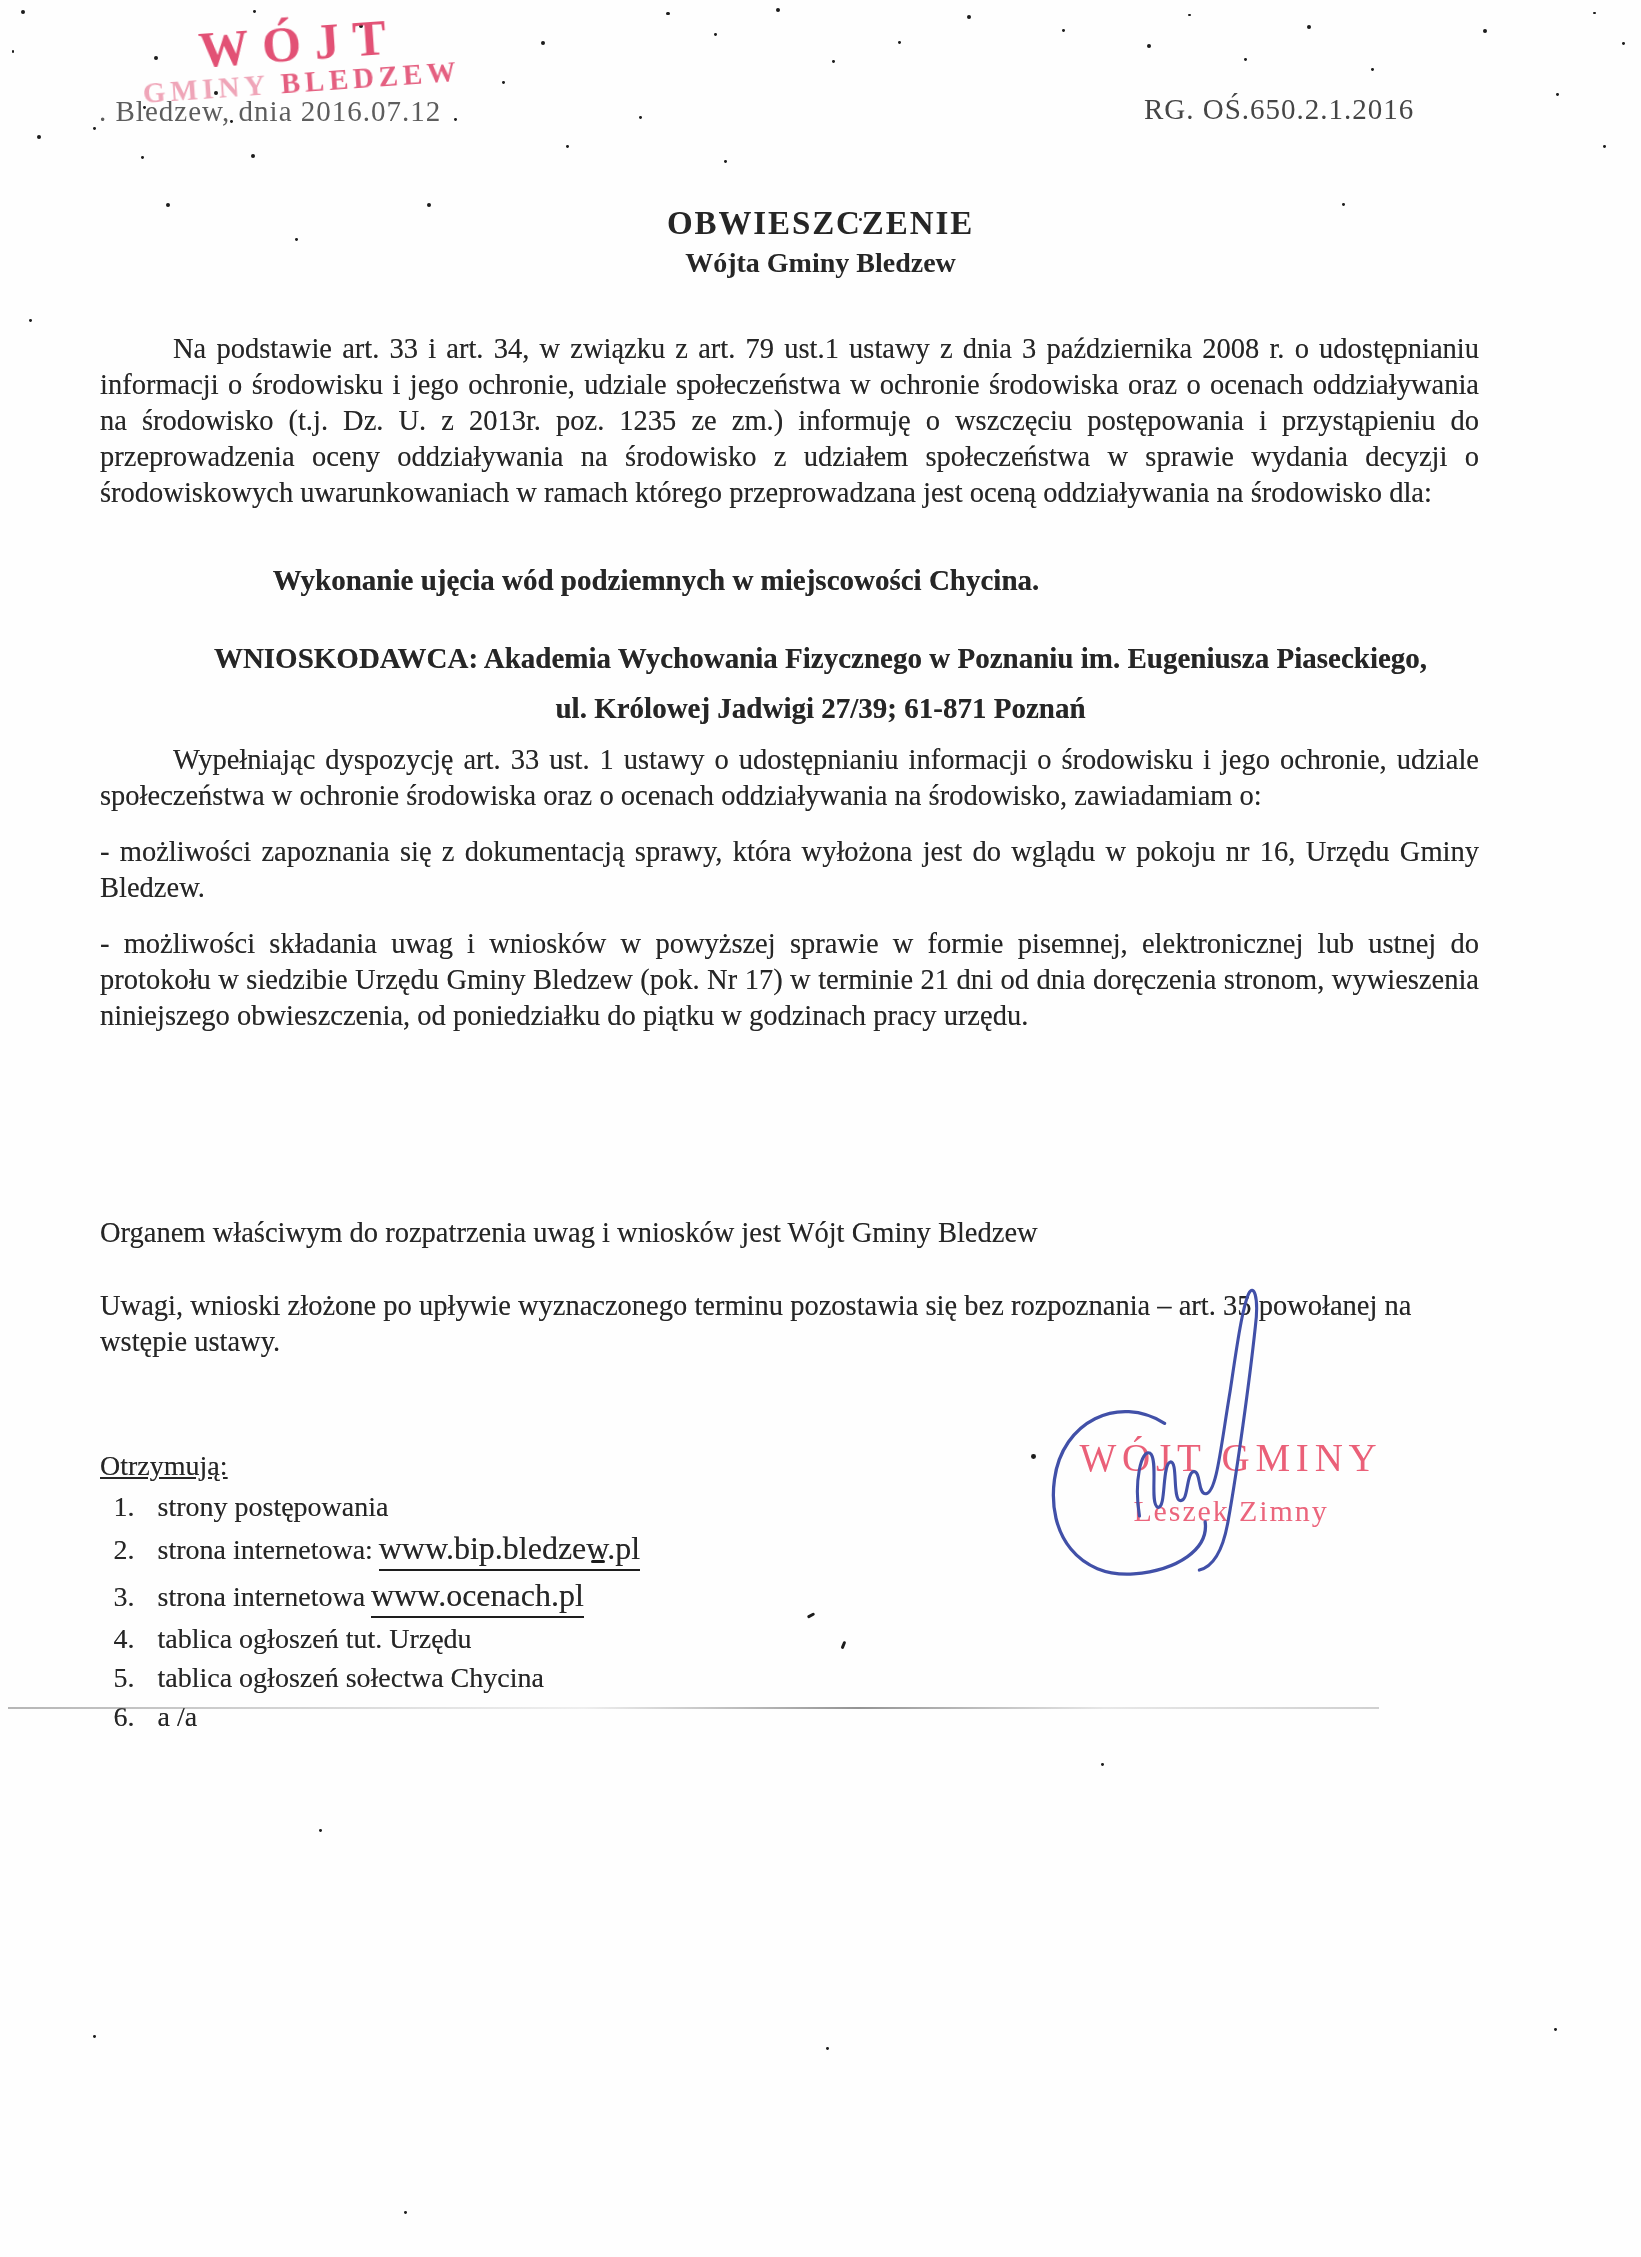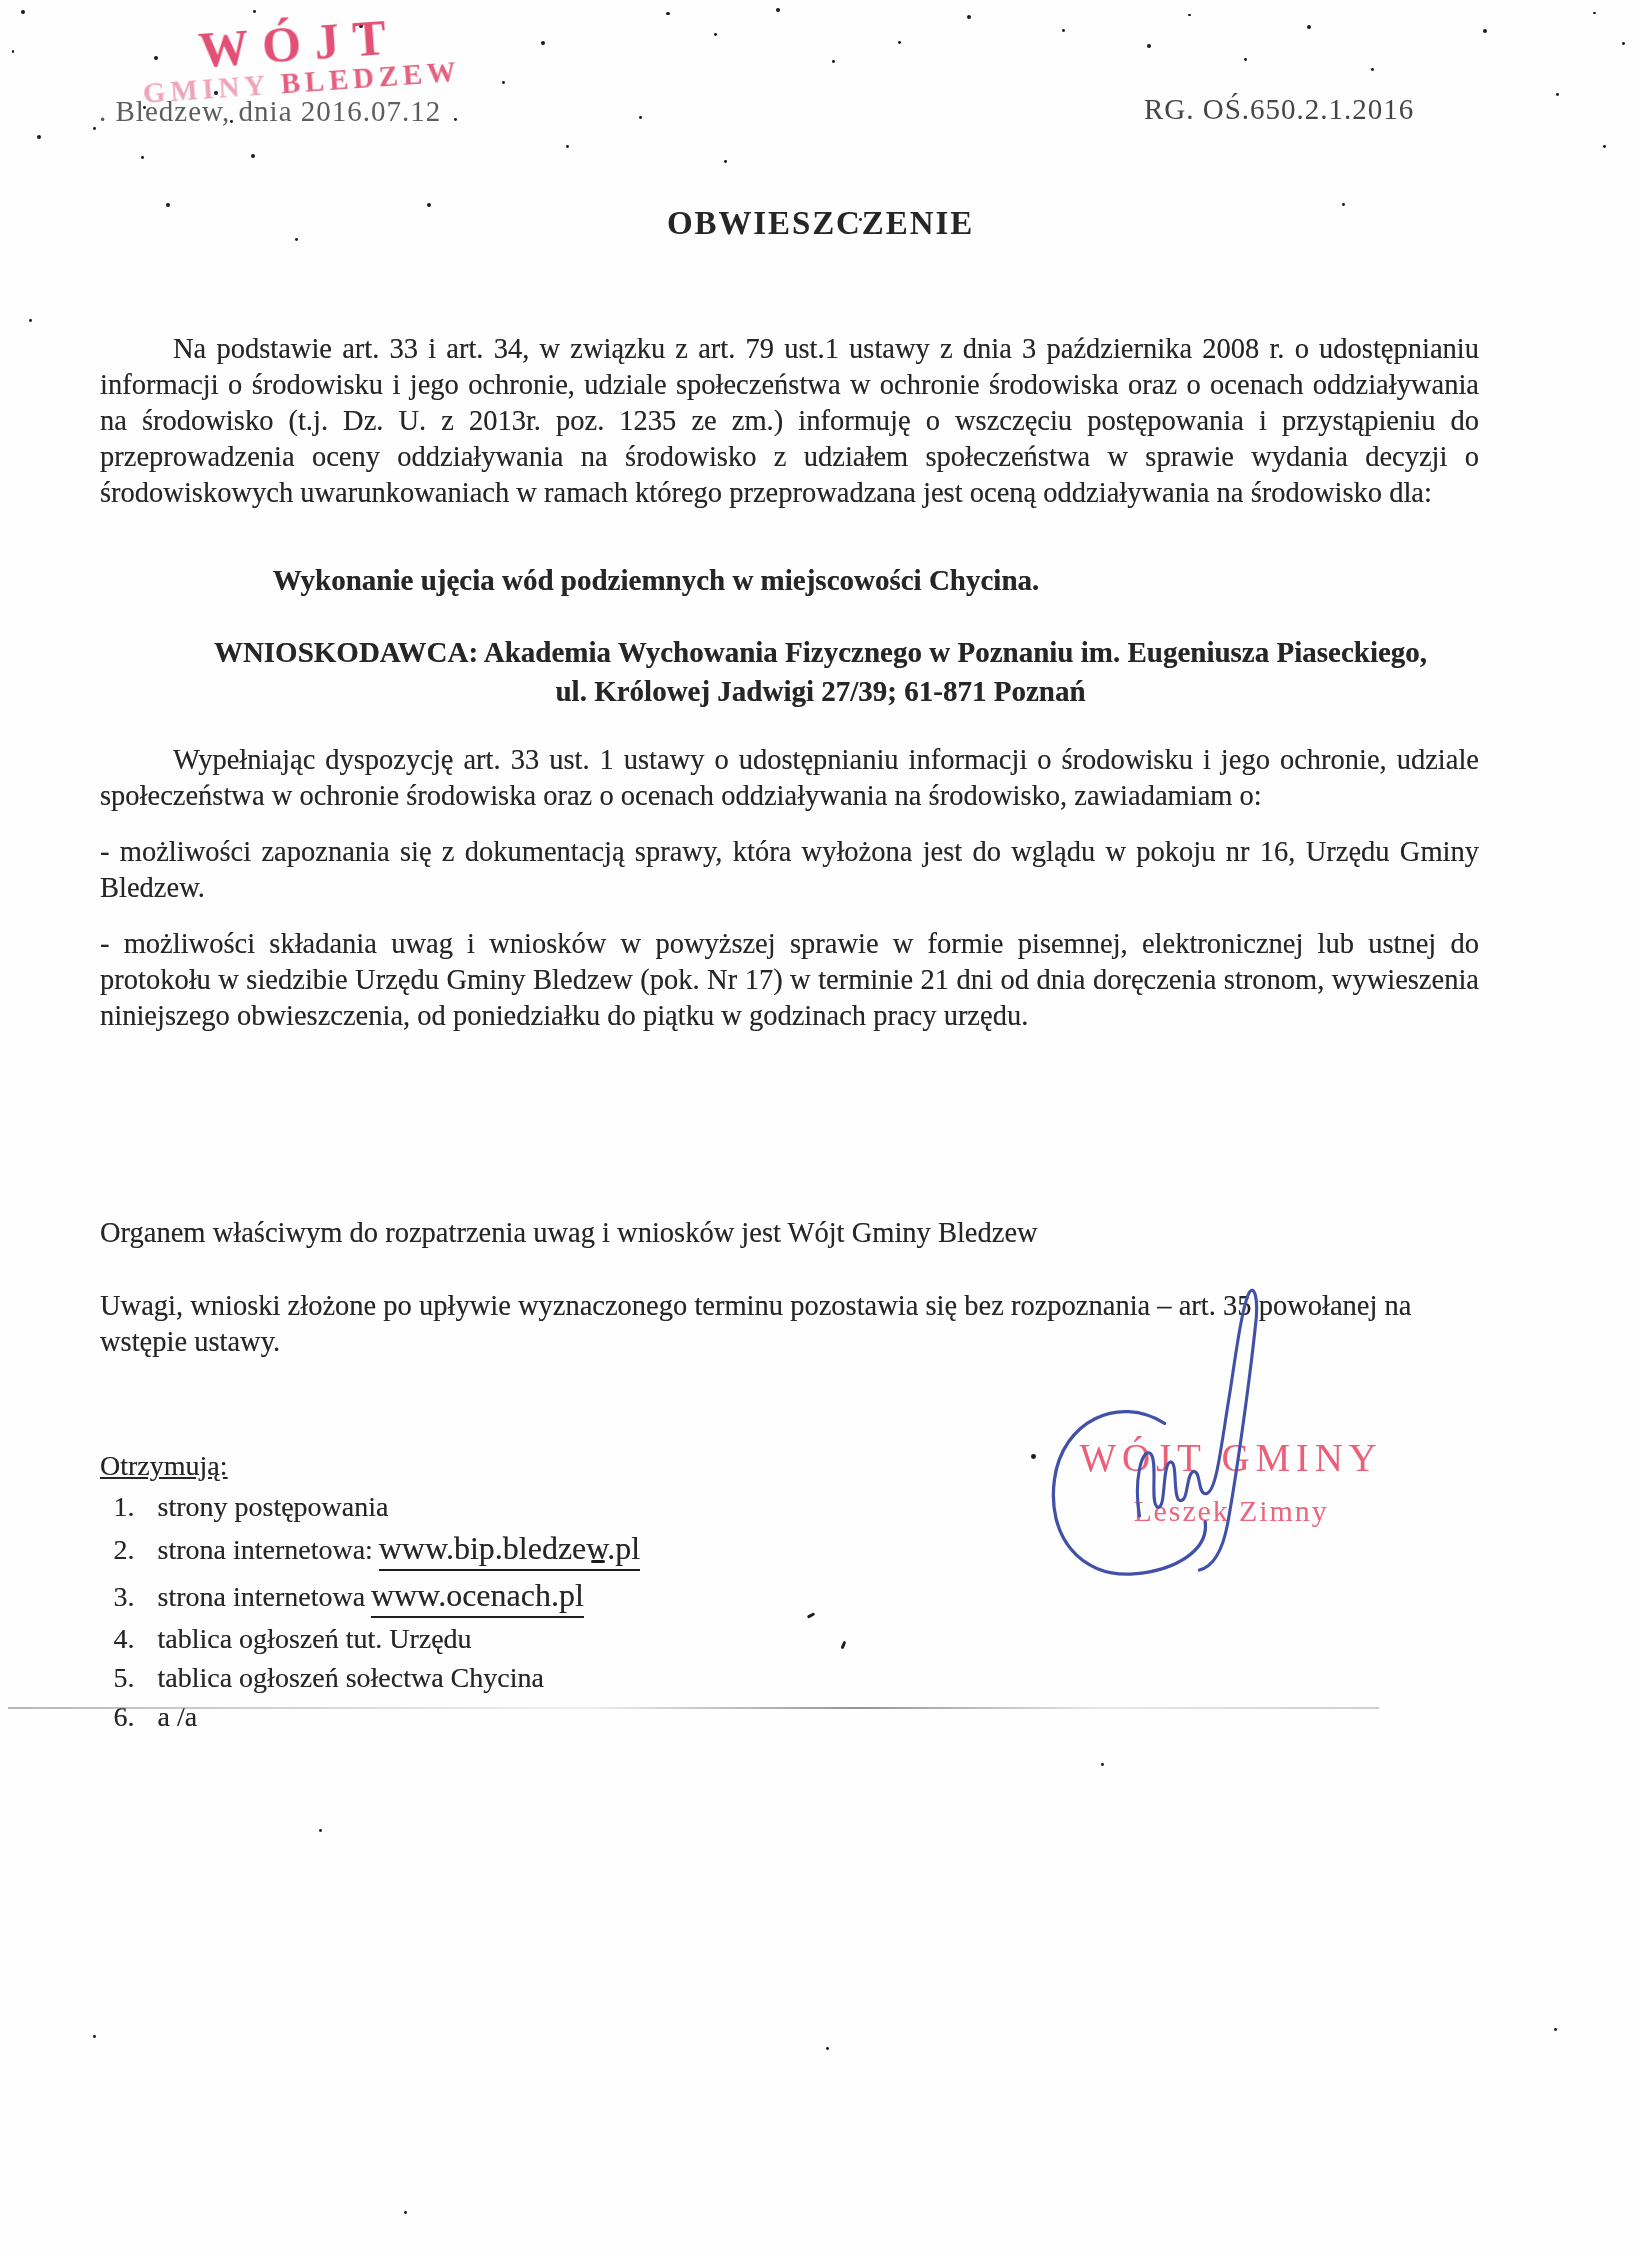--- a/index.html
+++ b/index.html
@@ -29,21 +29,21 @@
   
   .col{position:absolute;left:100px;width:1379px;font-size:28.5px;line-height:36px;
     text-shadow:0 0 0.6px rgba(20,20,20,.45);}
   .just{text-align:justify;margin-top:20px;}
   .indent{text-indent:73px;}
   p{margin:0;}
   .p1{top:311px;}
   .h-project{position:absolute;left:0;top:564px;width:1312px;text-align:center;
     font-size:29px;font-weight:bold;text-shadow:0 0 0.6px rgba(20,20,20,.5);}
   .h-applicant{position:absolute;left:212px;top:633px;width:1217px;text-align:center;
-    font-size:29px;font-weight:bold;line-height:39px;text-shadow:0 0 0.6px rgba(20,20,20,.5);}
+    font-size:29px;font-weight:bold;line-height:50px;text-shadow:0 0 0.6px rgba(20,20,20,.5);}
   .mid{top:722px;}
   .p3{top:1087px;}
   .p4{top:1215px;text-align:left;}
   .p5{top:1288px;text-align:left;}
   
   .dist{position:absolute;left:100px;top:1448px;font-size:28px;line-height:35px;
     text-shadow:0 0 0.6px rgba(20,20,20,.45);}
   .dist-heading{text-decoration:underline;margin-bottom:5.8px;}
   .dist ol{list-style:none;margin:0;padding:0;}
   .dist li{margin:0 0 3.9px 13.5px;display:flex;align-items:baseline;}
@@ -124,20 +124,21 @@
 
   <div class="stamp-top">
     <div class="l1">WÓJT</div>
     <div class="l2"><span class="fade">GMINY</span><span> BLEDZEW</span></div>
   </div>
 
   <div class="place-date">. Bledzew, dnia 2016.07.12</div>
   <div class="ref-number">RG. OŚ.650.2.1.2016</div>
 
   <div class="title-main">OBWIESZCZENIE</div>
+  <div class="title-sub">Wójta Gminy Bledzew</div>
 
   <p class="col just indent p1">Na podstawie art. 33 i art. 34, w związku z art. 79 ust.1 ustawy z dnia 3 października 2008 r. o udostępnianiu informacji o środowisku i jego ochronie, udziale społeczeństwa w ochronie środowiska oraz o ocenach oddziaływania na środowisko (t.j. Dz. U. z 2013r. poz. 1235 ze zm.) informuję o wszczęciu postępowania i przystąpieniu do przeprowadzenia oceny oddziaływania na środowisko z udziałem społeczeństwa w sprawie wydania decyzji o środowiskowych uwarunkowaniach w ramach którego przeprowadzana jest oceną oddziaływania na środowisko dla:</p>
 
   <div class="h-project">Wykonanie ujęcia wód podziemnych w miejscowości Chycina.</div>
   <div class="h-applicant">WNIOSKODAWCA: Akademia Wychowania Fizycznego w Poznaniu im. Eugeniusza Piaseckiego, ul. Królowej Jadwigi 27/39; 61-871 Poznań</div>
 
   <div class="col mid">
     <p class="just indent">Wypełniając dyspozycję art. 33 ust. 1 ustawy o udostępnianiu informacji  o środowisku i jego ochronie, udziale społeczeństwa w ochronie środowiska oraz o ocenach oddziaływania na środowisko, zawiadamiam o:</p>
     <p class="just">- możliwości zapoznania się z dokumentacją sprawy, która wyłożona jest do wglądu w  pokoju nr 16, Urzędu Gminy Bledzew.</p>
     <p class="just">- możliwości składania uwag i wniosków w powyższej sprawie w formie pisemnej, elektronicznej lub ustnej do protokołu w siedzibie Urzędu Gminy Bledzew (pok. Nr 17) w terminie 21 dni od dnia doręczenia stronom, wywieszenia niniejszego obwieszczenia, od poniedziałku do piątku  w godzinach pracy urzędu.</p>

